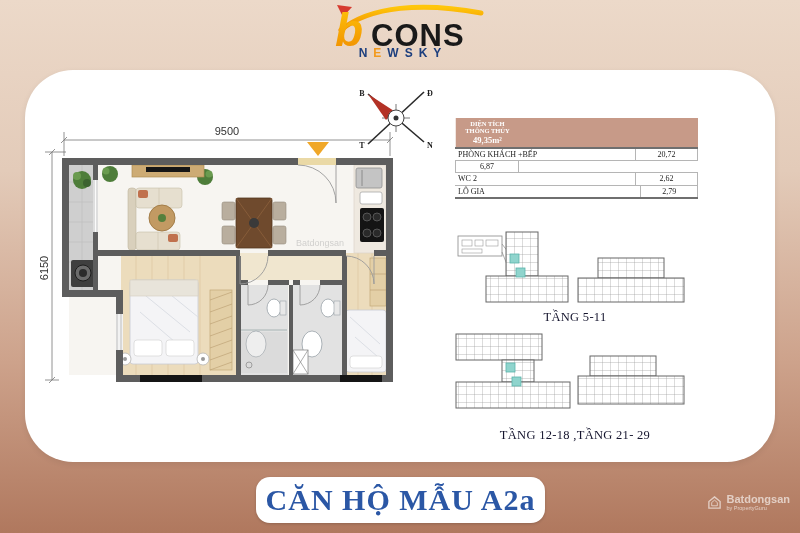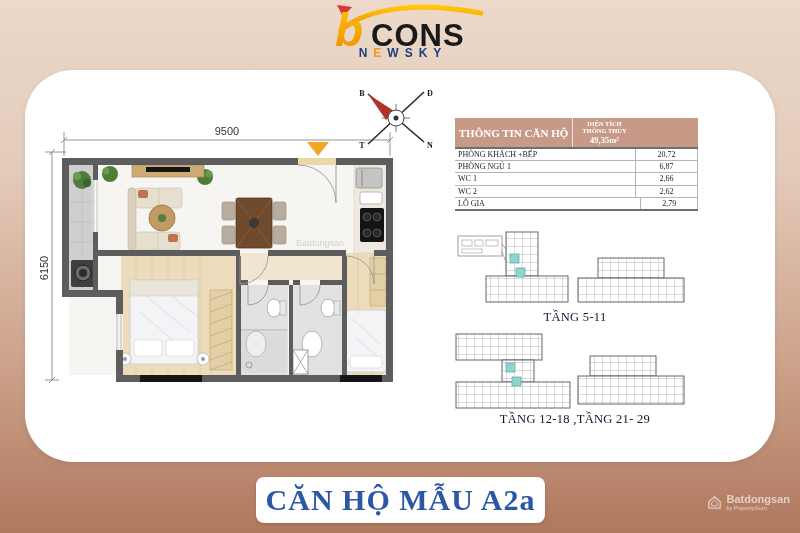--- a/index.html
+++ b/index.html
@@ -23,21 +23,21 @@
   .it-h2{width:63px;border-left:1px solid rgba(255,255,255,.75);display:flex;flex-direction:column;align-items:center;justify-content:center;font-weight:bold;font-size:6.5px;line-height:1.2;}
   .it-hval{font-size:8.5px;}
   .it-row{display:flex;height:11.2px;border-bottom:1px solid #b5b5b5;font-size:8px;align-items:stretch;}
   .it-row:last-child{border-bottom:2px solid #6f6f6f;gap:21px;}
   .it-name{width:180px;padding-left:3px;display:flex;align-items:center;}
   .it-value{width:62px;text-align:right;border-left:1px solid #b5b5b5;border-right:1px solid #b5b5b5;display:flex;align-items:center;justify-content:center;}
   
   .fd-svg{position:absolute;left:425px;}
   .floor-label{position:absolute;left:425px;width:250px;text-align:center;font-weight:normal;font-size:12.5px;color:#15152e;letter-spacing:.3px;}
   
-  .banner{position:absolute;left:256px;top:477px;width:289px;height:46px;background:#fff;border-radius:8px;
+  .banner{position:absolute;left:256px;top:477px;width:289px;height:46px;background:#fff;border-radius:14px;
     display:flex;align-items:center;justify-content:center;box-shadow:0 1px 3px rgba(0,0,0,.18);}
   .banner span{font-weight:bold;font-size:30px;color:#2b57a5;letter-spacing:1px;}
   
   .pg-wm{position:absolute;right:10px;top:494px;display:flex;align-items:center;gap:4px;color:rgba(255,255,255,.62);
     font-family:"Liberation Sans",sans-serif;}
   .pg-col{display:flex;flex-direction:column;line-height:1;}
   .pg-brand{font-size:11px;font-weight:bold;}
   .pg-sub{font-size:5.5px;margin-top:1px;}
 </style>
 </head>
@@ -266,38 +266,32 @@
       <circle cx="44" cy="34" r="8" fill="#ffffff" stroke="#444" stroke-width="1"></circle>
       <circle cx="44" cy="34" r="2.5" fill="#333"></circle>
       <text x="10" y="12" font-size="8" font-weight="bold" text-anchor="middle" fill="#1a1a1a">B</text>
       <text x="78" y="12" font-size="8" font-weight="bold" text-anchor="middle" fill="#1a1a1a">Đ</text>
       <text x="10" y="64" font-size="8" font-weight="bold" text-anchor="middle" fill="#1a1a1a">T</text>
       <text x="78" y="64" font-size="8" font-weight="bold" text-anchor="middle" fill="#1a1a1a">N</text>
     </svg>
 
     <div class="info-table">
       <div class="it-header">
-        <div class="it-h1">THÔNG TIN CĂN HỘ</div>
         <div class="it-h2">
           <div>DIỆN TÍCH</div>
           <div>THÔNG THỦY</div>
           <div class="it-hval">49,35m²</div>
         </div>
       </div>
       <div class="it-row">
         <div class="it-name">PHÒNG KHÁCH +BẾP</div>
         <div class="it-value">20,72</div>
       </div>
       <div class="it-row">
-        <div class="it-name">PHÒNG NGỦ 1</div>
         <div class="it-value">6,87</div>
-      </div>
-      <div class="it-row">
-        <div class="it-name">WC 1</div>
-        <div class="it-value">2,66</div>
       </div>
       <div class="it-row">
         <div class="it-name">WC 2</div>
         <div class="it-value">2,62</div>
       </div>
       <div class="it-row">
         <div class="it-name">LÔ GIA</div>
         <div class="it-value">2,79</div>
       </div>
     </div>
@@ -333,21 +327,21 @@
       <g fill="url(#units)" stroke="#666" stroke-width="1">
         <rect x="6" y="4" width="86" height="26"></rect>
         <rect x="52" y="30" width="32" height="22"></rect>
         <rect x="6" y="52" width="114" height="26"></rect>
         <rect x="140" y="26" width="66" height="20"></rect>
         <rect x="128" y="46" width="106" height="28"></rect>
       </g>
       <rect x="56" y="33" width="9" height="9" fill="#8fd4cd" stroke="#5ab3ab" stroke-width="0.8"></rect>
       <rect x="62" y="47" width="9" height="9" fill="#8fd4cd" stroke="#5ab3ab" stroke-width="0.8"></rect>
     </svg>
-    <div class="floor-label" style="top:342px">TẦNG 12-18 ,TẦNG 21- 29</div>
+    <div class="floor-label" style="top:358px">TẦNG 12-18 ,TẦNG 21- 29</div>
 
   </div>
 
   <div class="banner">
     <span>CĂN HỘ MẪU A2a</span>
   </div>
 
   <div class="pg-wm">
     <svg width="15" height="15" viewBox="0 0 16 16">
       <path d="M8 2 L14 7 V14 H2 V7 Z" fill="none" stroke="rgba(255,255,255,0.62)" stroke-width="1.4"></path>

